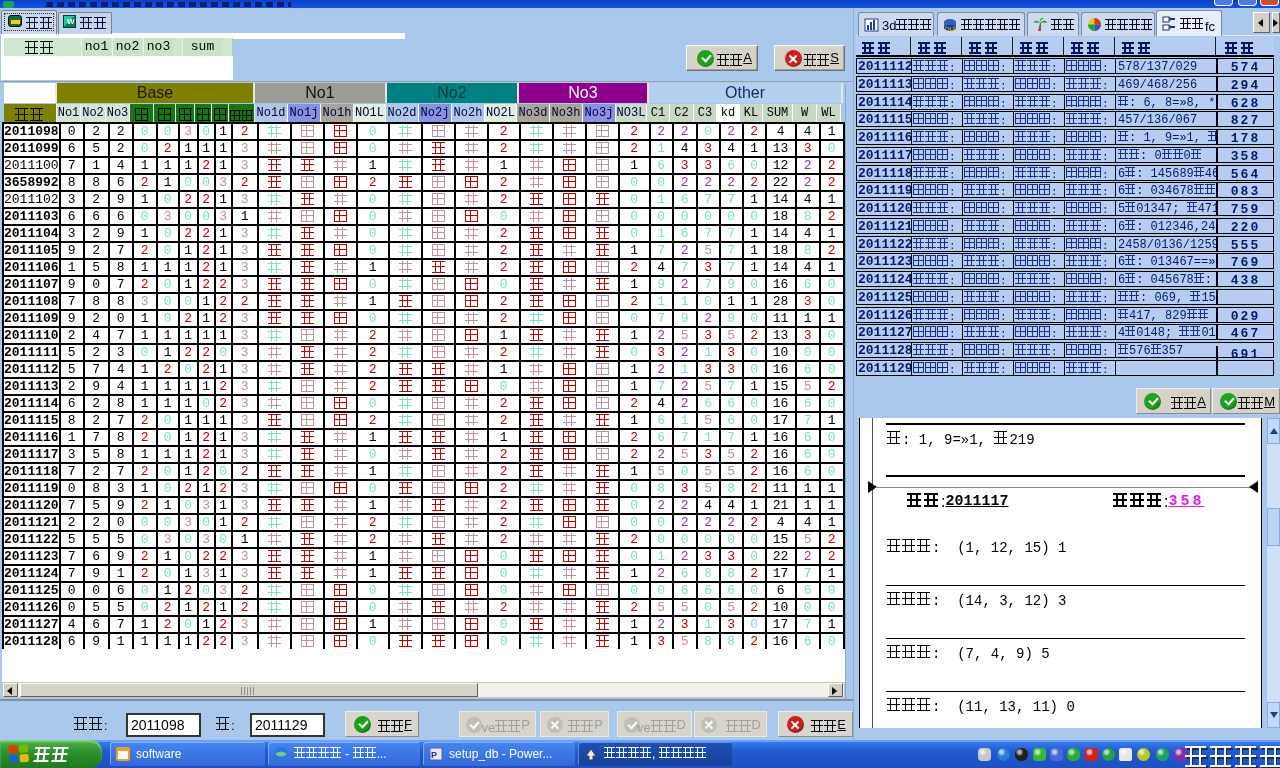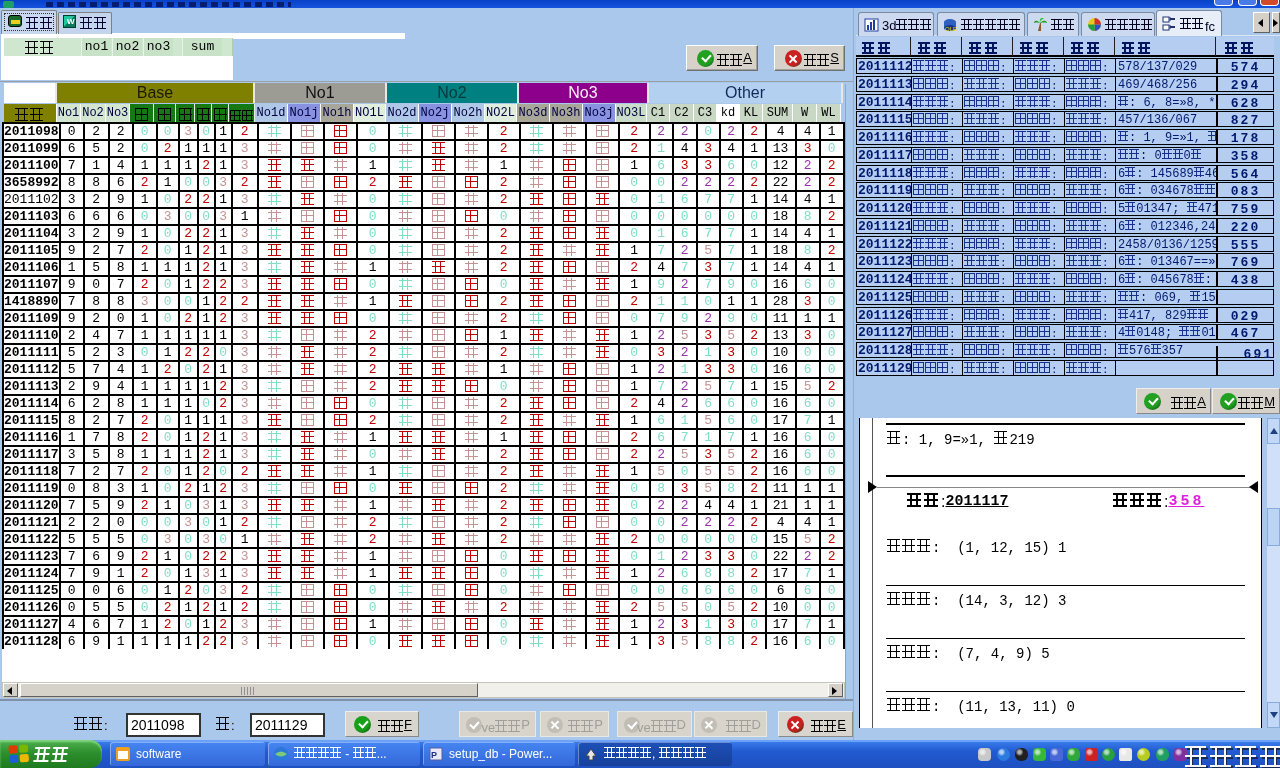--- a/index.html
+++ b/index.html
@@ -197,21 +197,21 @@
         <td><span style="color:#7fdfc4;font-weight:normal">1</span></td>
         <td><span style="color:#000000;font-weight:normal">4</span></td>
         <td><span style="color:#c00000;font-weight:normal">3</span></td>
         <td><span style="color:#000000;font-weight:normal">4</span></td>
         <td><span style="color:#000000;font-weight:normal">1</span></td>
         <td>13</td>
         <td><span style="color:#c00000;font-weight:normal">3</span></td>
         <td><span style="color:#7fdfc4;font-weight:normal">0</span></td>
       </tr>
       <tr>
-        <td style="font-weight:bold">2011100</td>
+        <td style="font-weight:normal">2011100</td>
         <td>7</td>
         <td>1</td>
         <td>4</td>
         <td><span style="color:#000000;font-weight:normal">1</span></td>
         <td><span style="color:#000000;font-weight:normal">1</span></td>
         <td><span style="color:#000000;font-weight:normal">1</span></td>
         <td><span style="color:#c00000;font-weight:normal">2</span></td>
         <td><span style="color:#000000;font-weight:normal">1</span></td>
         <td><span style="color:#c49292;font-weight:normal">3</span></td>
         <td><i class="k" style="width:13px;height:12px;color:#c00000;vertical-align:-2px"></i></td>
@@ -453,21 +453,21 @@
         <td><span style="color:#7fdfc4;font-weight:normal">9</span></td>
         <td><span style="color:#9933aa;font-weight:normal">2</span></td>
         <td><span style="color:#7fdfc4;font-weight:normal">7</span></td>
         <td><span style="color:#7fdfc4;font-weight:normal">9</span></td>
         <td><span style="color:#7fdfc4;font-weight:normal">0</span></td>
         <td>16</td>
         <td><span style="color:#7fdfc4;font-weight:normal">6</span></td>
         <td><span style="color:#7fdfc4;font-weight:normal">0</span></td>
       </tr>
       <tr>
-        <td style="font-weight:bold">1418890</td>
+        <td style="font-weight:bold">2011108</td>
         <td>7</td>
         <td>8</td>
         <td>8</td>
         <td><span style="color:#c49292;font-weight:normal">3</span></td>
         <td><span style="color:#7fdfc4;font-weight:normal">0</span></td>
         <td><span style="color:#7fdfc4;font-weight:normal">0</span></td>
         <td><span style="color:#000000;font-weight:normal">1</span></td>
         <td><span style="color:#c00000;font-weight:normal">2</span></td>
         <td><span style="color:#c00000;font-weight:normal">2</span></td>
         <td><i class="k" style="width:13px;height:12px;color:#c00000;vertical-align:-2px"></i></td>
@@ -1388,21 +1388,21 @@
     <span style="position:absolute;left:258px;top:0px;width:101px;height:15px;border-left:1px solid #000;padding:1px 0 0 2px;font-size:12px;overflow:hidden;white-space:nowrap">4<i class="k" style="width:10px;height:10px;margin-right:1px;color:#16308c;"></i>0148; <i class="k" style="width:10px;height:10px;margin-right:1px;color:#16308c;"></i><i class="k" style="width:10px;height:10px;margin-right:1px;color:#16308c;"></i>01</span>
     <span style="position:absolute;left:359px;top:0px;width:57px;height:15px;border-left:2px solid #000;text-align:center;font-weight:bold;letter-spacing:2px;padding-top:1px">467</span>
   </div>
 <div style="position:absolute;left:856px;top:342.0px;width:418px;height:16px;background:#b5cdf1;border:1px solid #000;font:13px 'Liberation Mono';color:#001a70;z-index:1">
     <span style="position:absolute;left:1px;top:0px;font-weight:bold">2011128</span>
     <span style="position:absolute;left:54px;top:0;width:51px;height:14px;border-left:1px solid #000;padding:1px 0 0 1px"><i class="k" style="width:11px;height:11px;margin-right:1px;color:#16308c;"></i><i class="k" style="width:11px;height:11px;margin-right:1px;color:#16308c;"></i><i class="k" style="width:11px;height:11px;margin-right:1px;color:#16308c;"></i><span style="font-size:11px">:</span></span>
     <span style="position:absolute;left:105px;top:0;width:51px;height:14px;border-left:1px solid #000;padding:1px 0 0 1px"><i class="k2" style="width:11px;height:11px;margin-right:1px;color:#16308c;"></i><i class="k2" style="width:11px;height:11px;margin-right:1px;color:#16308c;"></i><i class="k2" style="width:11px;height:11px;margin-right:1px;color:#16308c;"></i><span style="font-size:11px">:</span></span>
     <span style="position:absolute;left:156px;top:0;width:51px;height:14px;border-left:1px solid #000;padding:1px 0 0 1px"><i class="k" style="width:11px;height:11px;margin-right:1px;color:#16308c;"></i><i class="k" style="width:11px;height:11px;margin-right:1px;color:#16308c;"></i><i class="k" style="width:11px;height:11px;margin-right:1px;color:#16308c;"></i><span style="font-size:11px">:</span></span>
     <span style="position:absolute;left:207px;top:0;width:51px;height:14px;border-left:1px solid #000;padding:1px 0 0 1px"><i class="k2" style="width:11px;height:11px;margin-right:1px;color:#16308c;"></i><i class="k2" style="width:11px;height:11px;margin-right:1px;color:#16308c;"></i><i class="k2" style="width:11px;height:11px;margin-right:1px;color:#16308c;"></i><span style="font-size:11px">:</span></span>
     <span style="position:absolute;left:258px;top:0px;width:101px;height:15px;border-left:1px solid #000;padding:1px 0 0 2px;font-size:12px;overflow:hidden;white-space:nowrap"><i class="k" style="width:10px;height:10px;margin-right:1px;color:#16308c;"></i>576<i class="k" style="width:10px;height:10px;margin-right:1px;color:#16308c;"></i>357</span>
-    <span style="position:absolute;left:359px;top:3px;width:57px;height:15px;border-left:2px solid #000;text-align:right;font-weight:bold;letter-spacing:2px;padding-top:1px">691</span>
+    <span style="position:absolute;left:359px;top:3px;width:57px;height:15px;border-left:2px solid #000;text-align:center;font-weight:bold;letter-spacing:2px;padding-top:1px">691</span>
   </div>
 <div style="position:absolute;left:856px;top:359.8px;width:418px;height:16px;background:#b5cdf1;border:1px solid #000;font:13px 'Liberation Mono';color:#001a70;z-index:1">
     <span style="position:absolute;left:1px;top:0px;font-weight:bold">2011129</span>
     <span style="position:absolute;left:54px;top:0;width:51px;height:14px;border-left:1px solid #000;padding:1px 0 0 1px"><i class="k2" style="width:11px;height:11px;margin-right:1px;color:#16308c;"></i><i class="k2" style="width:11px;height:11px;margin-right:1px;color:#16308c;"></i><i class="k2" style="width:11px;height:11px;margin-right:1px;color:#16308c;"></i><span style="font-size:11px">:</span></span>
     <span style="position:absolute;left:105px;top:0;width:51px;height:14px;border-left:1px solid #000;padding:1px 0 0 1px"><i class="k" style="width:11px;height:11px;margin-right:1px;color:#16308c;"></i><i class="k" style="width:11px;height:11px;margin-right:1px;color:#16308c;"></i><i class="k" style="width:11px;height:11px;margin-right:1px;color:#16308c;"></i><span style="font-size:11px">:</span></span>
     <span style="position:absolute;left:156px;top:0;width:51px;height:14px;border-left:1px solid #000;padding:1px 0 0 1px"><i class="k2" style="width:11px;height:11px;margin-right:1px;color:#16308c;"></i><i class="k2" style="width:11px;height:11px;margin-right:1px;color:#16308c;"></i><i class="k2" style="width:11px;height:11px;margin-right:1px;color:#16308c;"></i><span style="font-size:11px">:</span></span>
     <span style="position:absolute;left:207px;top:0;width:51px;height:14px;border-left:1px solid #000;padding:1px 0 0 1px"><i class="k" style="width:11px;height:11px;margin-right:1px;color:#16308c;"></i><i class="k" style="width:11px;height:11px;margin-right:1px;color:#16308c;"></i><i class="k" style="width:11px;height:11px;margin-right:1px;color:#16308c;"></i><span style="font-size:11px">:</span></span>
     <span style="position:absolute;left:258px;top:0px;width:101px;height:15px;border-left:1px solid #000;padding:1px 0 0 2px;font-size:12px;overflow:hidden;white-space:nowrap"></span>
     <span style="position:absolute;left:359px;top:0px;width:57px;height:15px;border-left:2px solid #000;text-align:center;font-weight:bold;letter-spacing:2px;padding-top:1px"></span>
   </div>

